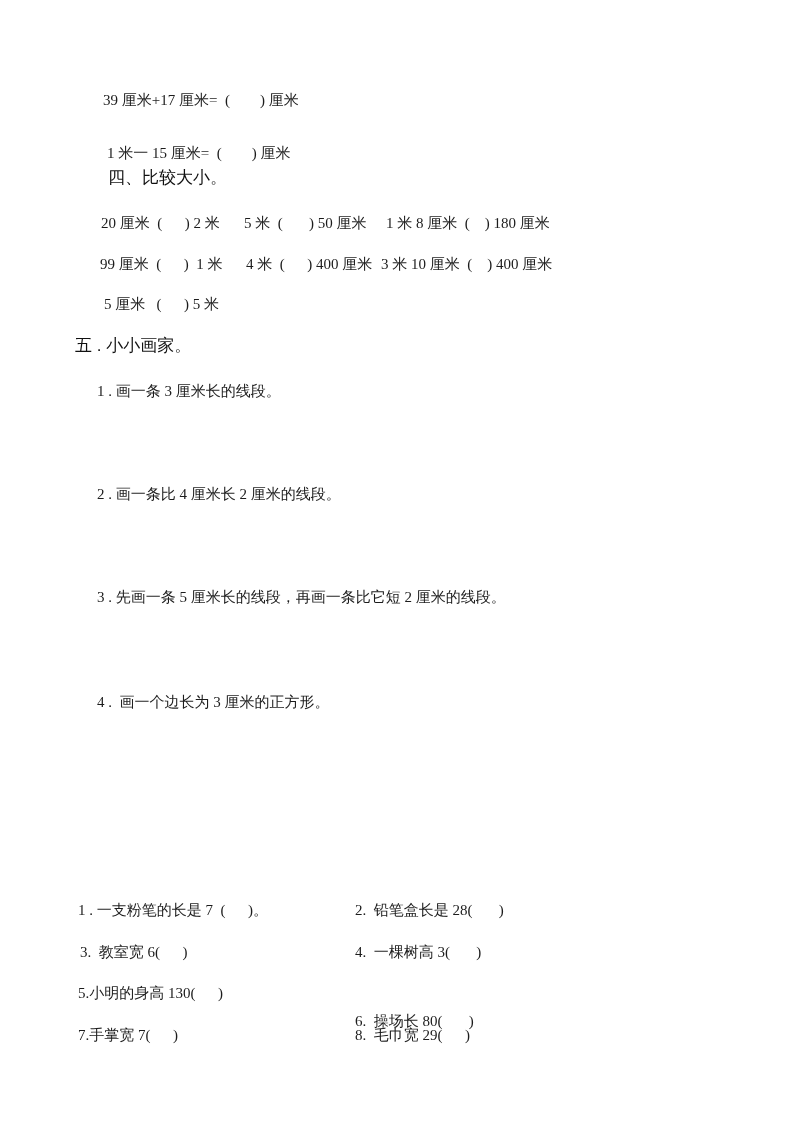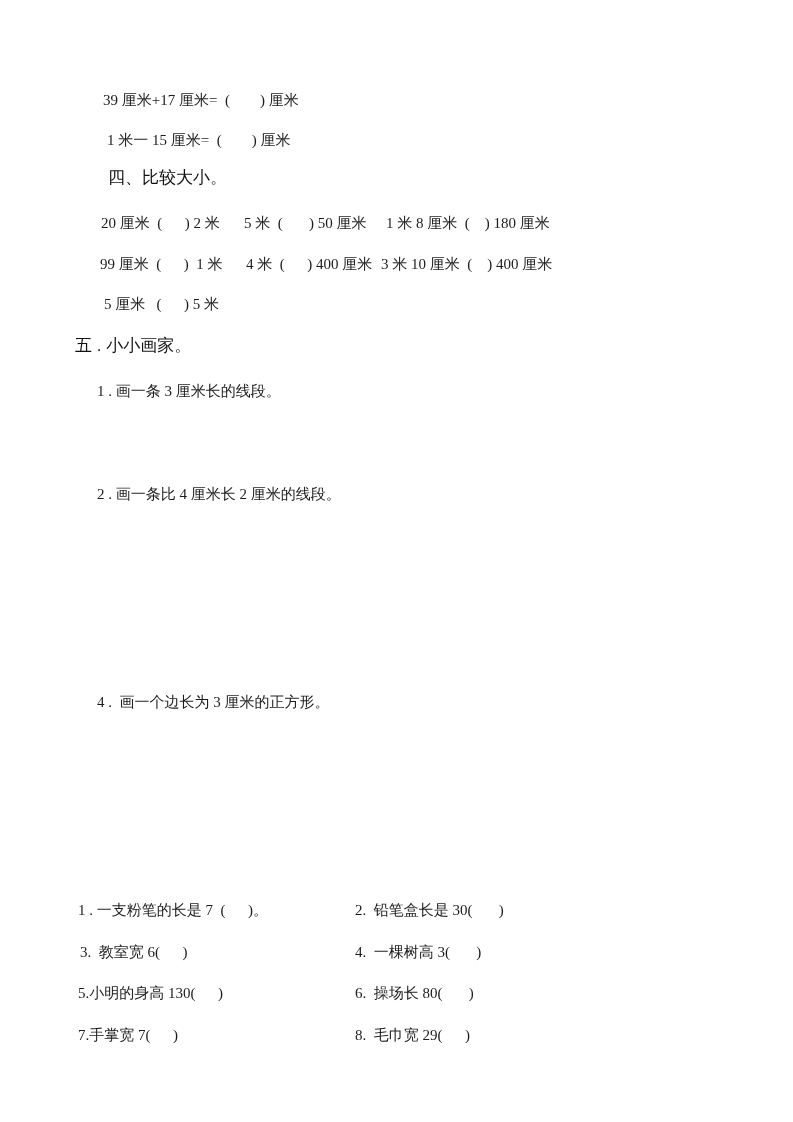--- a/index.html
+++ b/index.html
@@ -34,46 +34,47 @@
     color: #111111;
   }
 </style>
 </head>
 <body>
 
 <div class="page">
 
   <span class="t" style="left:103px; top:91px">39 厘米+17 厘米=  (        ) 厘米</span>
 
-  <span class="t" style="left:107px; top:131px">1 米一 15 厘米=  (        ) 厘米</span>
+  <span class="t" style="left:107px; top:144px">1 米一 15 厘米=  (        ) 厘米</span>
 
   <span class="heading" style="left:108px; top:168px">四、比较大小。</span>
 
   <span class="t" style="left:101px; top:214px">20 厘米  (      ) 2 米</span>
   <span class="t" style="left:244px; top:214px">5 米  (       ) 50 厘米</span>
   <span class="t" style="left:386px; top:214px">1 米 8 厘米  (    ) 180 厘米</span>
 
   <span class="t" style="left:100px; top:255px">99 厘米  (      )  1 米</span>
   <span class="t" style="left:246px; top:255px">4 米  (      ) 400 厘米</span>
   <span class="t" style="left:381px; top:255px">3 米 10 厘米  (    ) 400 厘米</span>
 
   <span class="t" style="left:104px; top:295px">5 厘米   (      ) 5 米</span>
 
   <span class="heading" style="left:75px; top:336px">五 . 小小画家。</span>
 
   <span class="t" style="left:97px; top:382px">1 . 画一条 3 厘米长的线段。</span>
   <span class="t" style="left:97px; top:485px">2 . 画一条比 4 厘米长 2 厘米的线段。</span>
+  <span class="t" style="left:97px; top:588px">3 . 先画一条 5 厘米长的线段，再画一条比它短 2 厘米的线段。</span>
   <span class="t" style="left:97px; top:693px">4 .  画一个边长为 3 厘米的正方形。</span>
 
 
   <span class="t" style="left:78px; top:901px">1 . 一支粉笔的长是 7  (      )。</span>
-  <span class="t" style="left:355px; top:901px">2.  铅笔盒长是 30(       )</span>
+  <span class="t" style="left:355px; top:901px">2.  铅笔盒长是 28(       )</span>
 
   <span class="t" style="left:80px; top:943px">3.  教室宽 6(      )</span>
   <span class="t" style="left:355px; top:943px">4.  一棵树高 3(       )</span>
 
   <span class="t" style="left:78px; top:984px">5.小明的身高 130(      )</span>
-  <span class="t" style="left:355px; top:984px">6.  操场长 80(       )</span>
+  <span class="t" style="left:355px; top:1012px">6.  操场长 80(       )</span>
 
   <span class="t" style="left:78px; top:1026px">7.手掌宽 7(      )</span>
   <span class="t" style="left:355px; top:1026px">8.  毛巾宽 29(      )</span>
 
 </div>
 
 </body></html>

